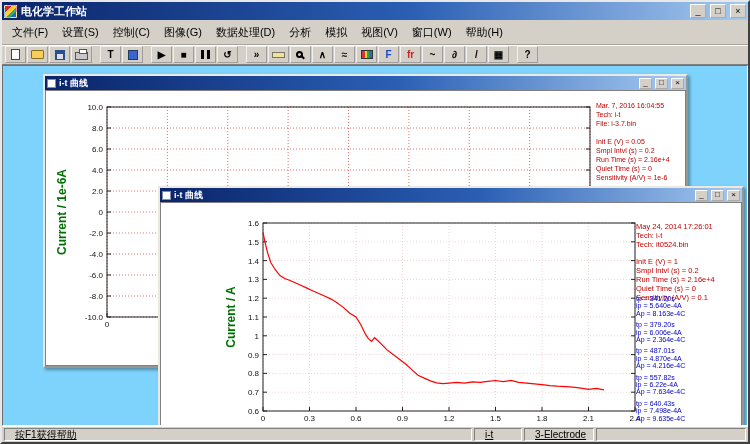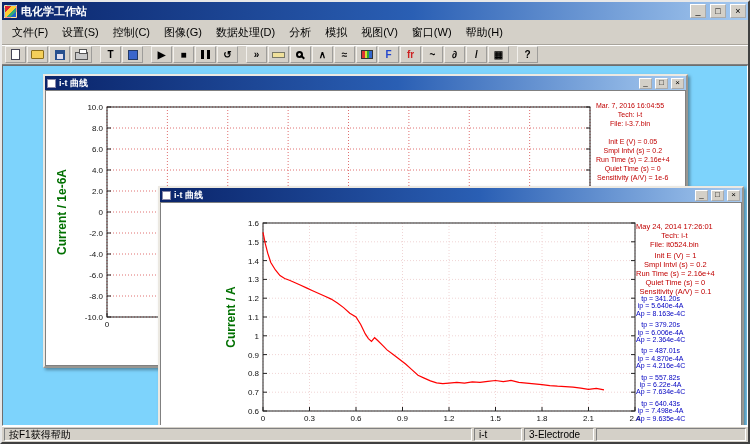--- a/index.html
+++ b/index.html
@@ -35,29 +35,29 @@
   .workspace{flex:1;position:relative;background:#7dd3fc;border:1px solid;border-color:#6e6e6e #fff #fff #6e6e6e;overflow:hidden;}
   .cwin{position:absolute;background:#d4d0c8;border:2px outset #ece9e2;box-shadow:2px 2px 3px rgba(0,0,0,.35);display:flex;flex-direction:column;}
   .cw-title{height:14px;background:linear-gradient(90deg,#0a246a 0%,#2a5fb4 55%,#a6caf0 100%);display:flex;align-items:center;gap:3px;padding:0 2px;flex:0 0 auto;}
   .cw-icon{width:9px;height:9px;background:#fff;border:1px solid #88a;}
   .cw-text{color:#fff;font-size:9px;font-weight:bold;flex:1;white-space:nowrap;overflow:hidden;}
   .cbtn{width:13px;height:11px;font-size:8px;line-height:8px;background:#d4d0c8;border:1px outset #fff;padding:0;font-family:inherit;color:#000;}
   .cw-client{flex:1;background:#fff;position:relative;overflow:hidden;border:1px solid #808080;}
   .chart{position:absolute;}
   svg text{font-family:"Liberation Sans","DejaVu Sans",sans-serif;}
   .annot{position:absolute;white-space:nowrap;}
-  .annot div{line-height:9px;font-size:7.5px;text-align:center;}
+  .annot div{line-height:9px;font-size:7.5px;}
   .red{color:#c00000;}
   .blue{color:#0000c0;}
   #w0-info div,#w0-params div{font-size:7px;line-height:9px;}
   .peak-group{margin-bottom:4px;}
   .peak-group div{font-size:7px;line-height:7.4px;}
   
   .statusbar{height:16px;display:flex;gap:2px;padding:1px 2px;background:#d4d0c8;border-top:1px solid #fff;flex:0 0 auto;}
-  .sb-cell{border:1px solid;border-color:#808080 #fff #fff #808080;font-size:10px;padding:0 4px;display:flex;align-items:center;white-space:nowrap;overflow:hidden;color:#000;}
+  .sb-cell{border:1px solid;border-color:#808080 #fff #fff #808080;font-size:10px;padding:0 10px;display:flex;align-items:center;white-space:nowrap;overflow:hidden;color:#000;text-decoration:underline;}
   .sb-help{width:468px;}
   .sb-tech{width:48px;}
   .sb-mode{width:70px;}
   .sb-extra{flex:1;}
 </style>
 </head>
 <body>
 
 <div class="app">
 
@@ -342,23 +342,23 @@
             <text x="397.50000000000006" y="218" text-anchor="middle" font-size="8" fill="#111">2.1</text>
             <line x1="444" x2="444" y1="204" y2="208" stroke="#222"></line>
             <text x="444" y="218" text-anchor="middle" font-size="8" fill="#111">2.4</text>
             <text x="44" y="114" text-anchor="middle" font-size="12" font-weight="bold" fill="#007000" transform="rotate(-90 44 114)">Current / A</text>
             <text x="258" y="231" text-anchor="middle" font-size="12" font-weight="bold" fill="#007000">Time / 1e+4sec</text>
             <polyline points="72.0,29.4 74.3,40.7 76.7,50.1 79.8,59.5 84.4,67.0 89.0,72.6 93.7,75.5 98.4,77.3 103.0,79.2 109.2,82.0 115.4,84.9 121.6,87.7 127.8,90.5 134.0,93.3 140.2,96.1 146.4,99.9 152.6,104.6 158.8,110.2 165.0,114.0 169.7,121.5 174.3,130.9 177.4,135.6 180.5,138.4 183.6,134.7 186.7,137.5 191.4,142.2 196.0,146.9 202.2,151.6 208.4,156.3 214.6,161.0 220.8,166.6 227.0,172.3 233.2,175.1 239.4,177.9 245.6,179.8 251.8,180.7 258.0,180.2 265.8,179.4 273.5,180.2 281.3,178.9 289.0,179.4 296.8,178.3 304.5,177.5 312.3,178.7 320.0,177.4 327.8,179.4 335.5,180.2 343.3,180.9 351.0,181.7 358.8,182.6 366.5,183.2 374.3,183.6 382.0,184.1 389.8,185.1 397.5,186.4 405.3,185.4 413.0,186.9" fill="none" stroke="#ff0000" stroke-width="1.2"></polyline>
           </svg>
         <div class="annot red" id="w1-info" style="left:475px;top:19px">
             <div>May 24, 2014  17:26:01</div>
             <div>Tech: i-t</div>
-            <div>File: it0524.bin</div>
+            <div>Tech: it0524.bin</div>
           </div>
-        <div class="annot red" id="w1-params" style="left:475px;top:48px">
+        <div class="annot red" id="w1-params" style="left:475px;top:54px">
             <div>Init E (V) = 1</div>
             <div>Smpl Intvl (s) = 0.2</div>
             <div>Run Time (s) = 2.16e+4</div>
             <div>Quiet Time (s) = 0</div>
             <div>Sensitivity (A/V) = 0.1</div>
           </div>
         <div class="annot blue" id="w1-peaks" style="left:475px;top:92px">
             <div class="peak-group">
               <div>tp = 341.20s</div>
               <div>ip = 5.640e-4A</div>

